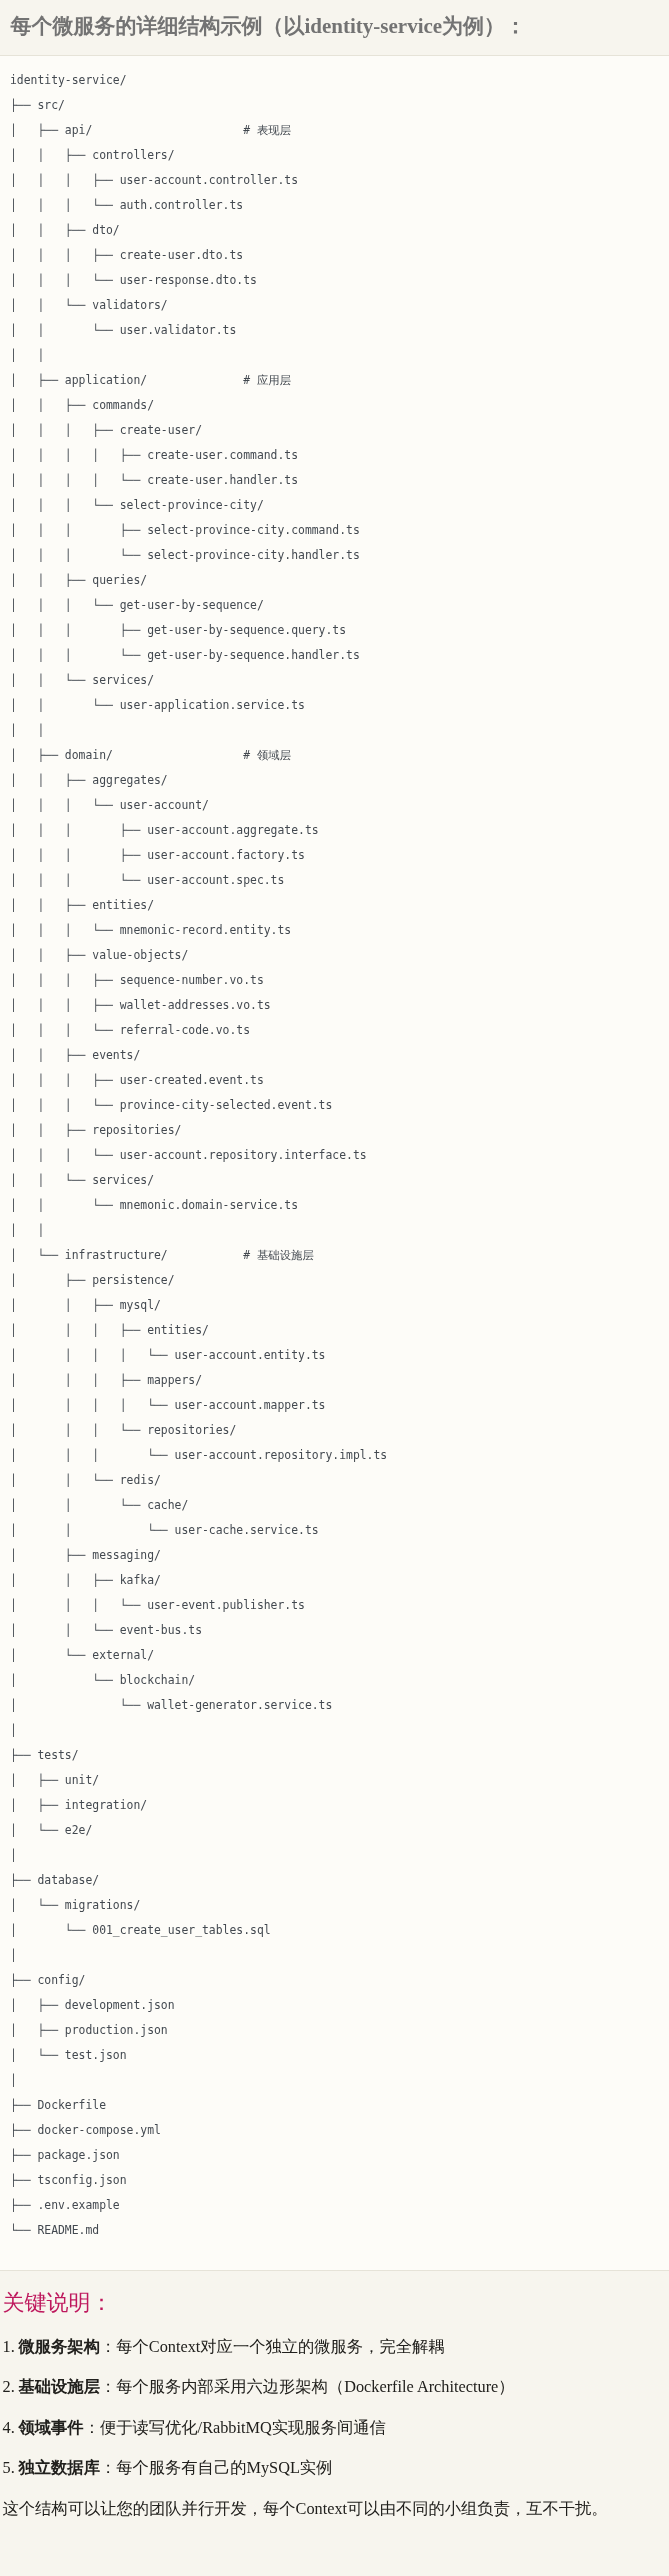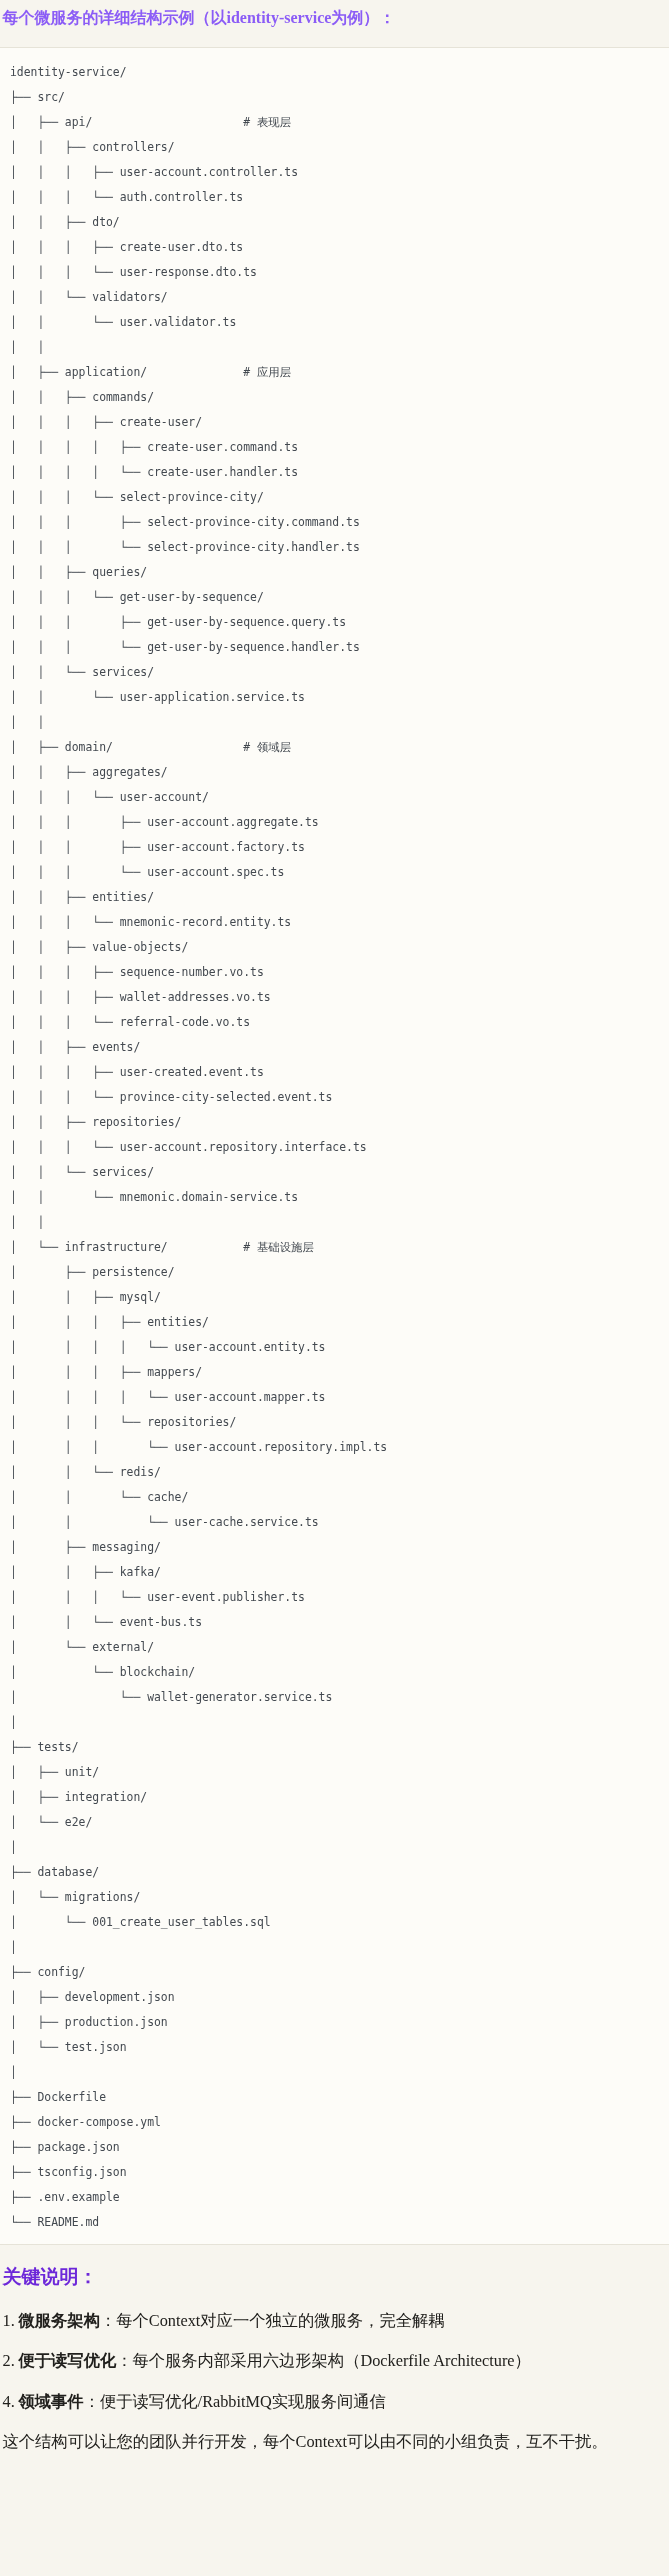--- a/index.html
+++ b/index.html
@@ -11,39 +11,39 @@
   }
   *{box-sizing:border-box;}
   html,body{margin:0;padding:0;}
   body{
     width:669px;height:2576px;overflow:hidden;
     background:var(--page-bg);
     color:var(--text);
     font-family:"Liberation Serif","DejaVu Serif",serif;
   }
   .page-title{
-    margin:0;padding:6.3px 2.5px 0 2.5px;
-    font-size:16px;line-height:24px;font-weight:bold;color:#8b5cf6;
+    margin:8px;padding:6.3px 2.5px 0 2.5px;
+    font-size:21px;line-height:24px;font-weight:bold;color:#737373;
   }
   .code-block{
     margin:16.3px 0 0 0;
-    padding:12px 10px 9px 10px;
+    padding:12px 10px 27px 10px;
     width:669px;
     border-top:0.6px solid var(--code-border);
     border-bottom:0.6px solid var(--code-border);
     background:var(--code-bg);
     color:var(--code-text);
     font-family:"DejaVu Sans Mono","Liberation Mono",monospace;
     font-size:11.4px;line-height:25px;
     white-space:pre;overflow:hidden;
   }
   .notes{padding:0 2.5px;}
   .notes-heading{
     margin:21px 0 22.5px 0;
-    font-size:19px;line-height:22.5px;font-weight:bold;color:#6d28d9;
+    font-size:22px;line-height:22.5px;font-weight:normal;color:#be185d;
   }
   .note{
     font-size:16.3px;line-height:20.6px;margin:0 0 20px 0;
   }
   .note .num{margin-right:3.8px;}
   .note .term{font-weight:bold;text-align:right;}
   .summary{
     margin:0;font-size:16.3px;line-height:20.6px;
   }
 </style>
@@ -140,24 +140,25 @@
 ├── package.json
 ├── tsconfig.json
 ├── .env.example
 └── README.md</pre>
 
   <div class="notes">
     <h2 class="notes-heading">关键说明：</h2>
 
     <div class="note"><span class="num">1.</span><span class="term">微服务架构</span><span class="desc">：每个Context对应一个独立的微服务，完全解耦</span></div>
 
-    <div class="note"><span class="num">2.</span><span class="term">便于读写优化</span><span class="desc">：每个服务内部采用六边形架构（Dockerfile Architecture）</span></div>
+    <div class="note"><span class="num">2.</span><span class="term">基础设施层</span><span class="desc">：每个服务内部采用六边形架构（Dockerfile Architecture）</span></div>
 
 
     <div class="note"><span class="num">4.</span><span class="term">领域事件</span><span class="desc">：便于读写优化/RabbitMQ实现服务间通信</span></div>
 
+    <div class="note"><span class="num">5.</span><span class="term">独立数据库</span><span class="desc">：每个服务有自己的MySQL实例</span></div>
 
 
     <p class="summary">这个结构可以让您的团队并行开发，每个Context可以由不同的小组负责，互不干扰。</p>
   </div>
 
 </div>
 
 
 </body></html>

